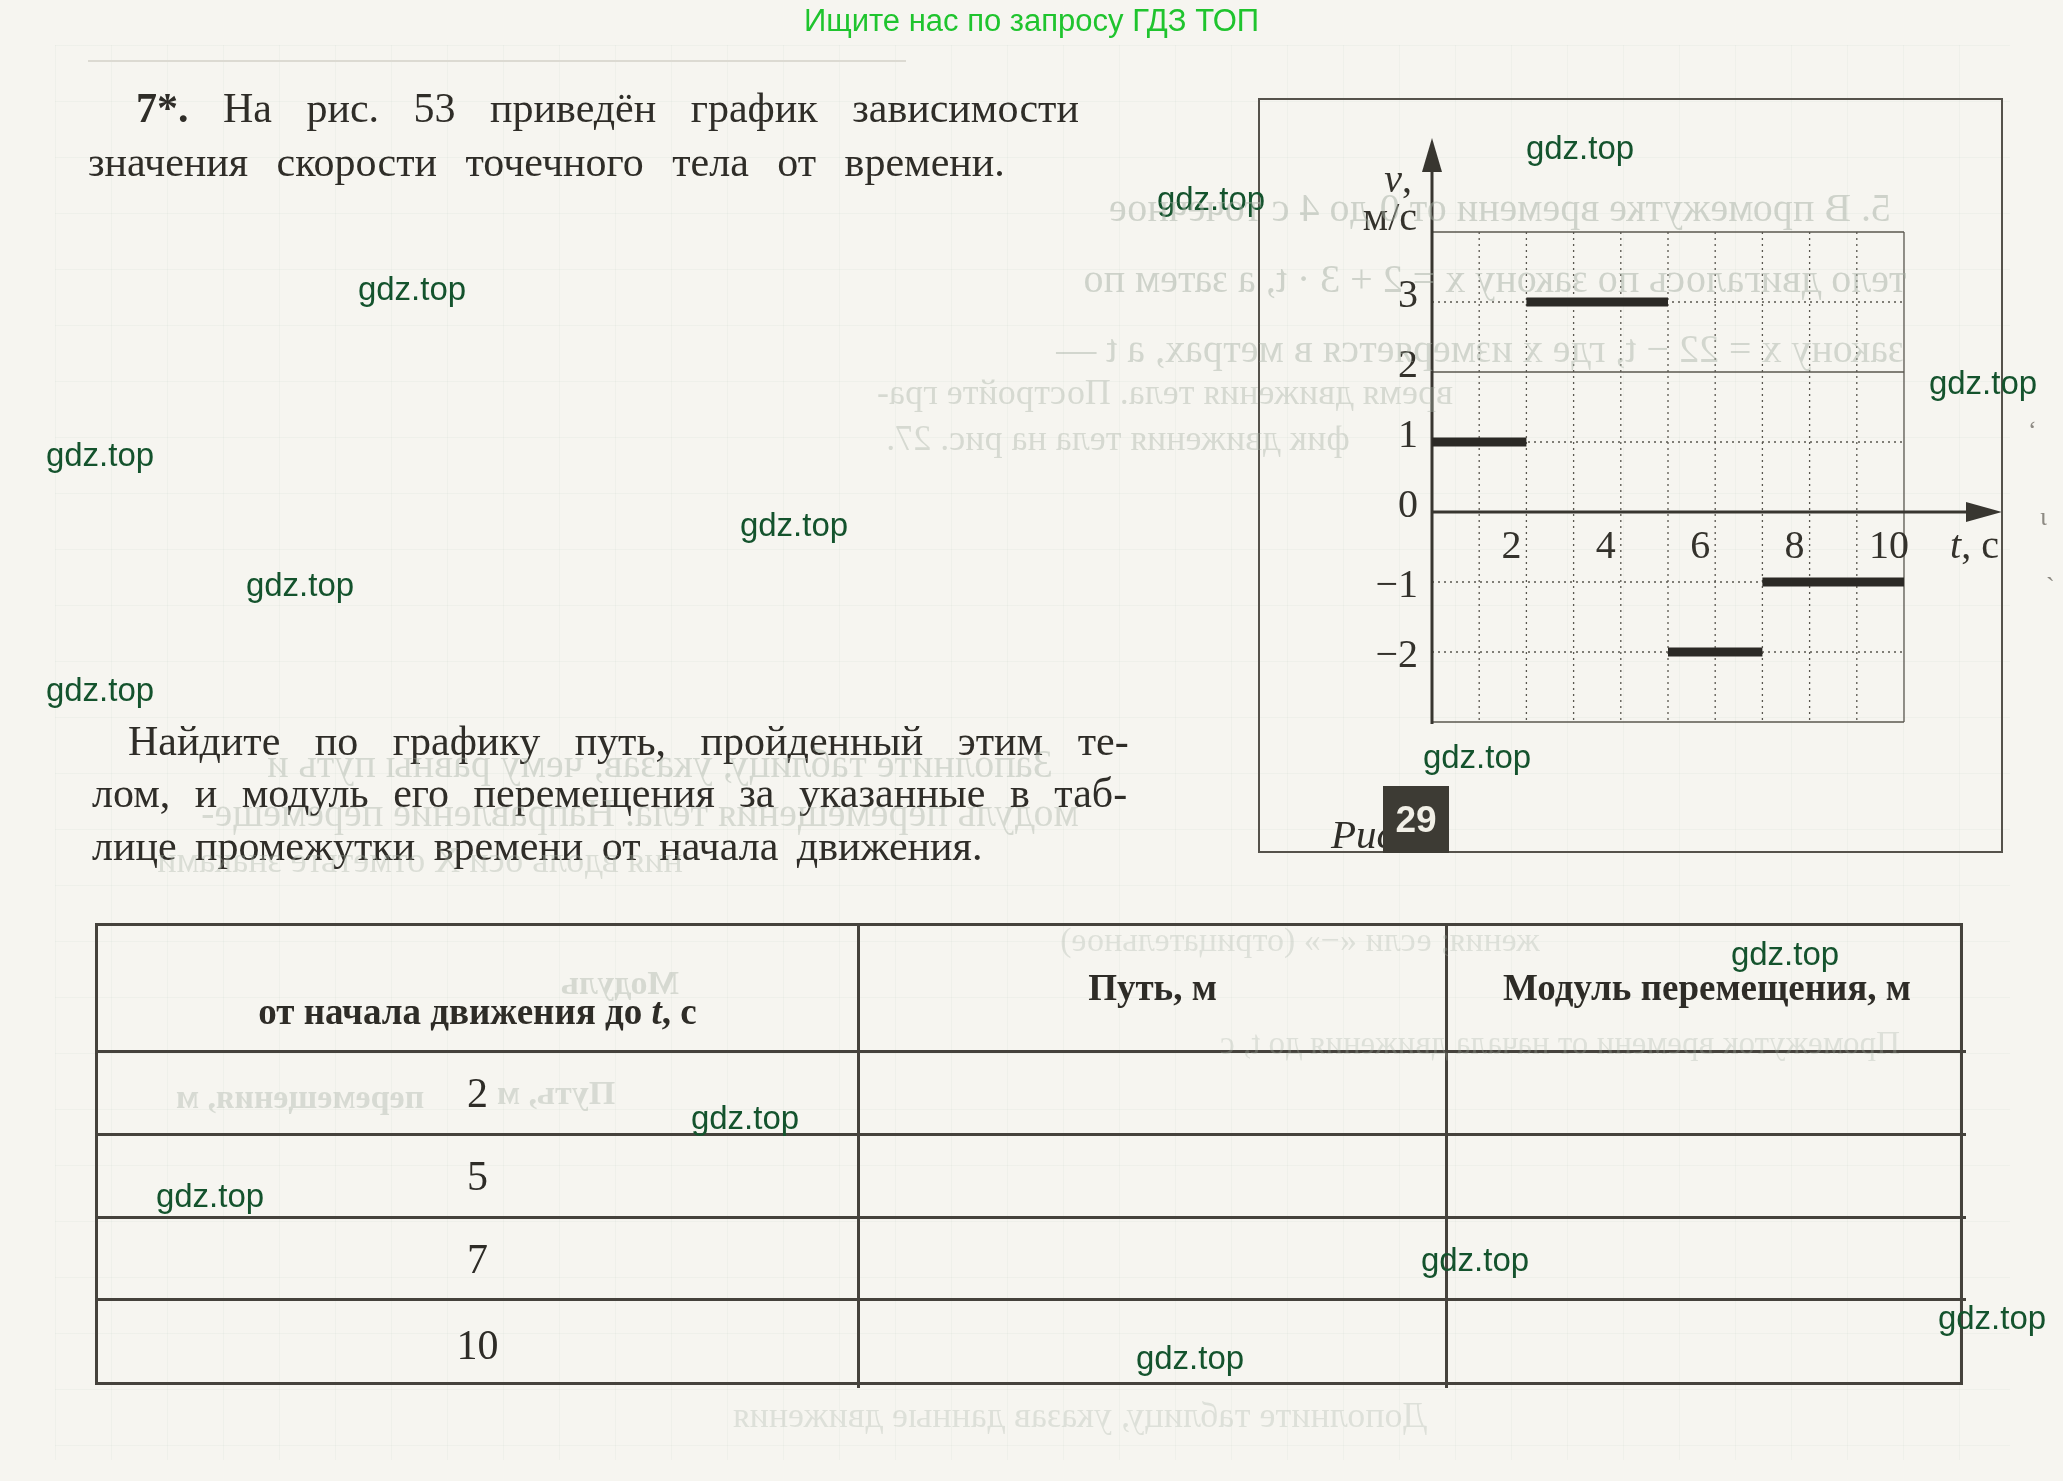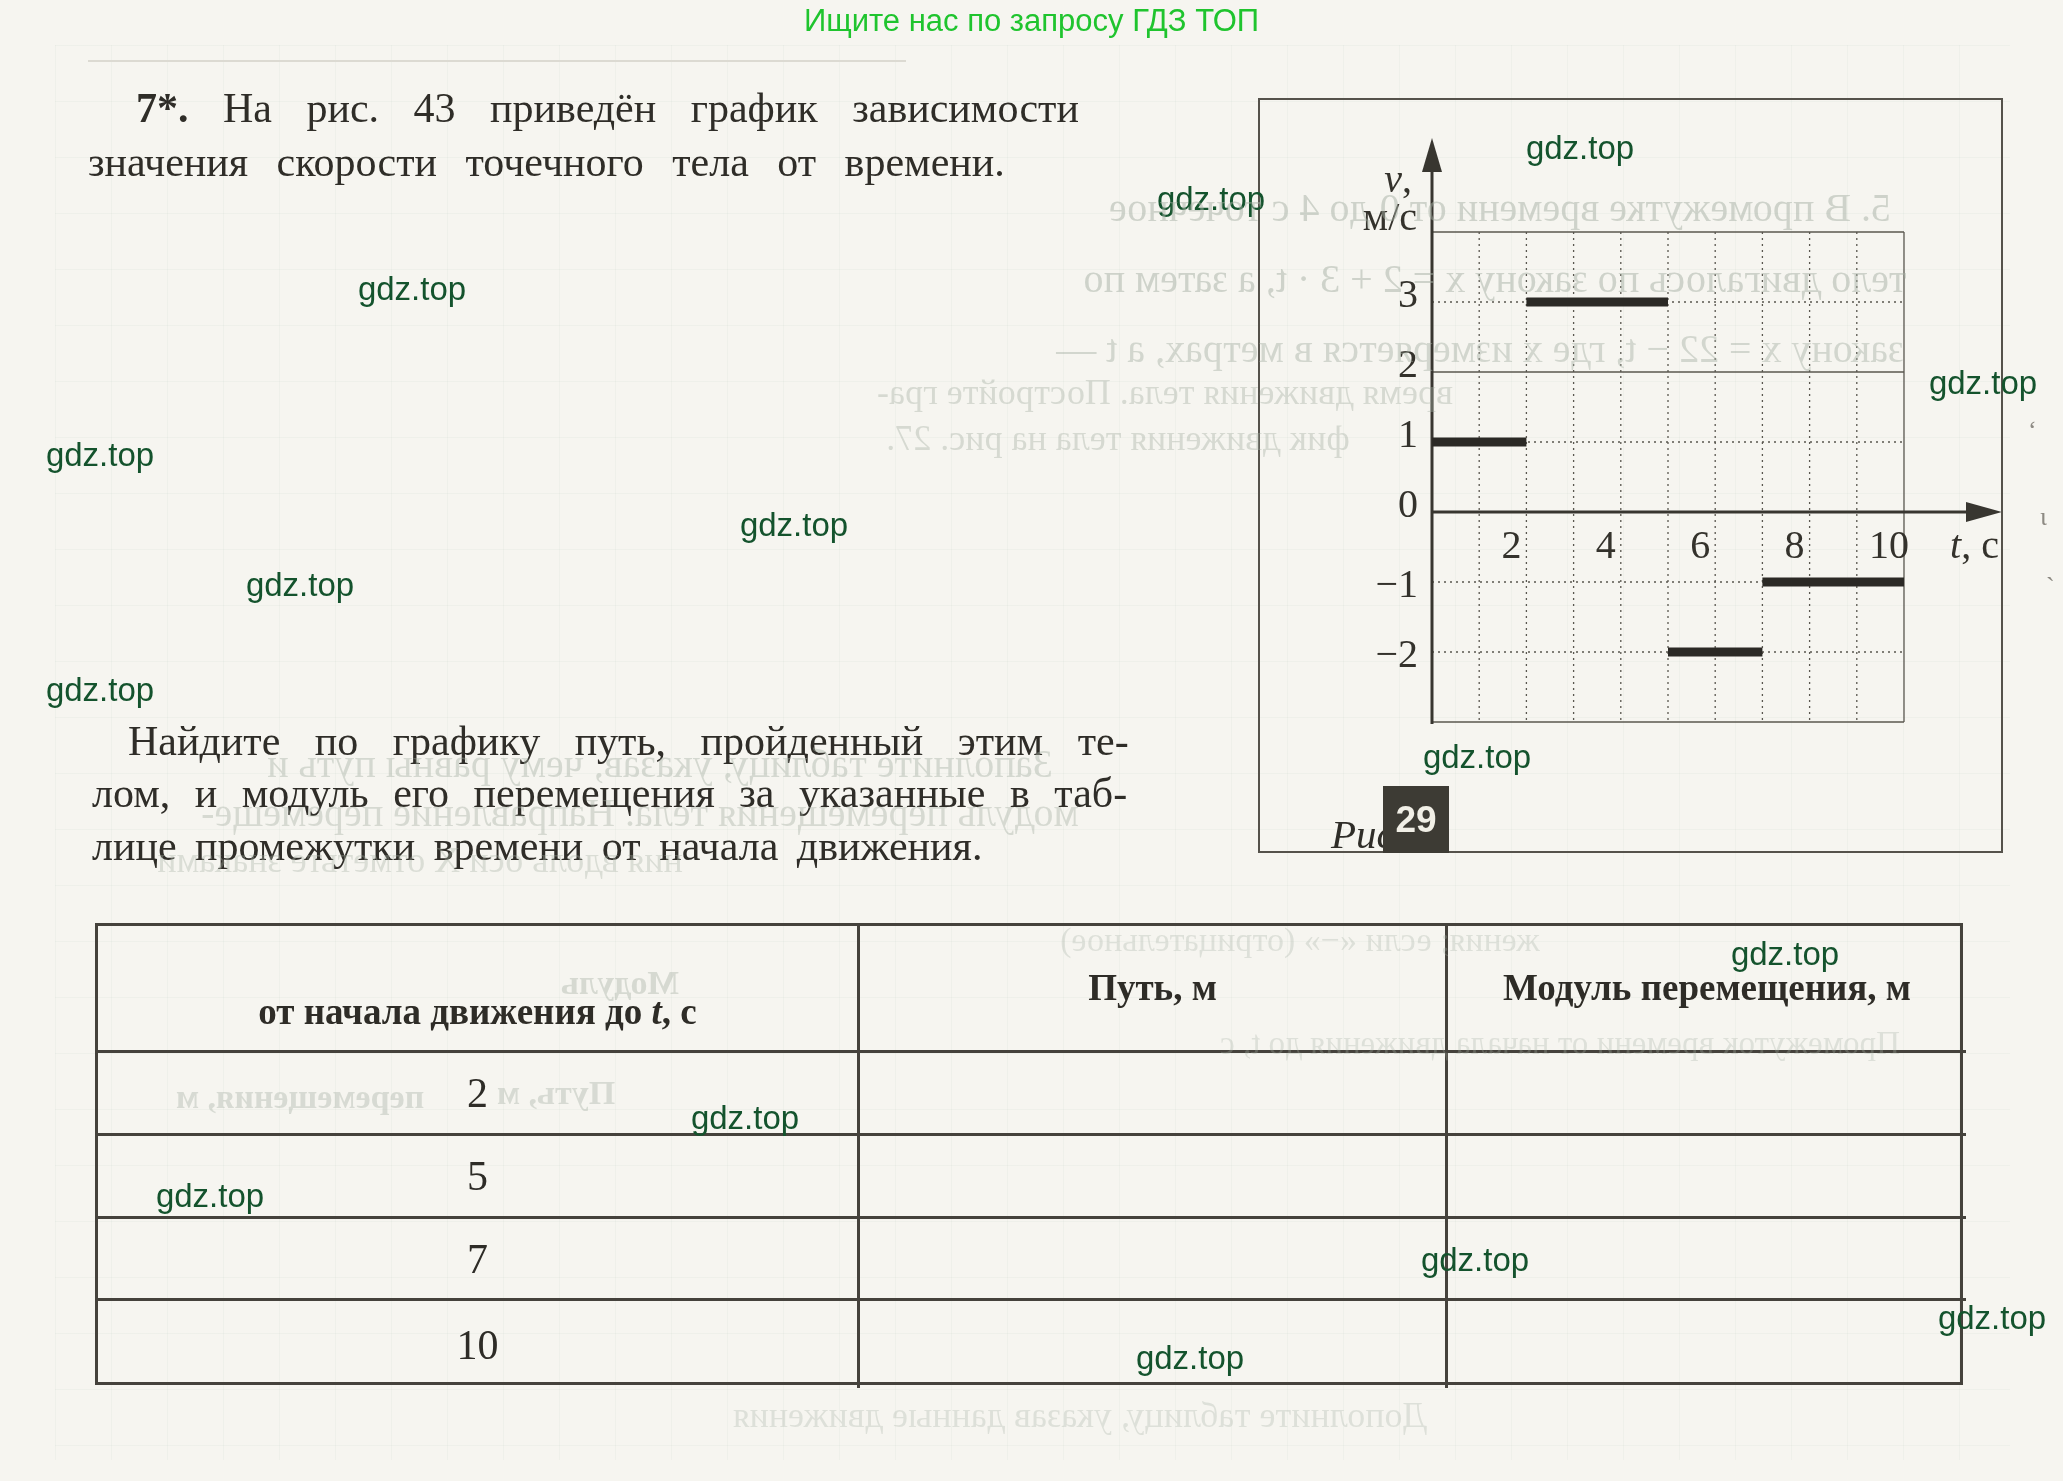--- a/index.html
+++ b/index.html
@@ -41,21 +41,21 @@
 </style>
 </head>
 <body>
 
 <div class="page">
   <div class="paper-grid"></div>
   <div class="scanline"></div>
 
   <div class="promo">Ищите нас по запросу ГДЗ ТОП</div>
 
-  <div class="tline" style="left:136px;top:84px;word-spacing:24px"><b>7*.</b> <span>На рис. 43 приведён график зависимости</span></div>
+  <div class="tline" style="left:136px;top:84px;word-spacing:24px"><b>7*.</b> <span>На рис. 53 приведён график зависимости</span></div>
   <div class="tline" style="left:88px;top:138px;word-spacing:18px">значения скорости точечного тела от времени.</div>
 
   <div class="frame">
     <svg id="graph-svg" width="741" height="751" viewBox="0 0 741 751">
       <g id="g-grid">
           <line x1="219.2" y1="132" x2="219.2" y2="622" stroke="#5a574f" stroke-width="1.3" stroke-dasharray="2 4"></line>
           <line x1="266.4" y1="132" x2="266.4" y2="622" stroke="#5a574f" stroke-width="1.3" stroke-dasharray="2 4"></line>
           <line x1="313.6" y1="132" x2="313.6" y2="622" stroke="#5a574f" stroke-width="1.3" stroke-dasharray="2 4"></line>
           <line x1="360.8" y1="132" x2="360.8" y2="622" stroke="#5a574f" stroke-width="1.3" stroke-dasharray="2 4"></line>
           <line x1="408" y1="132" x2="408" y2="622" stroke="#5a574f" stroke-width="1.3" stroke-dasharray="2 4"></line>

